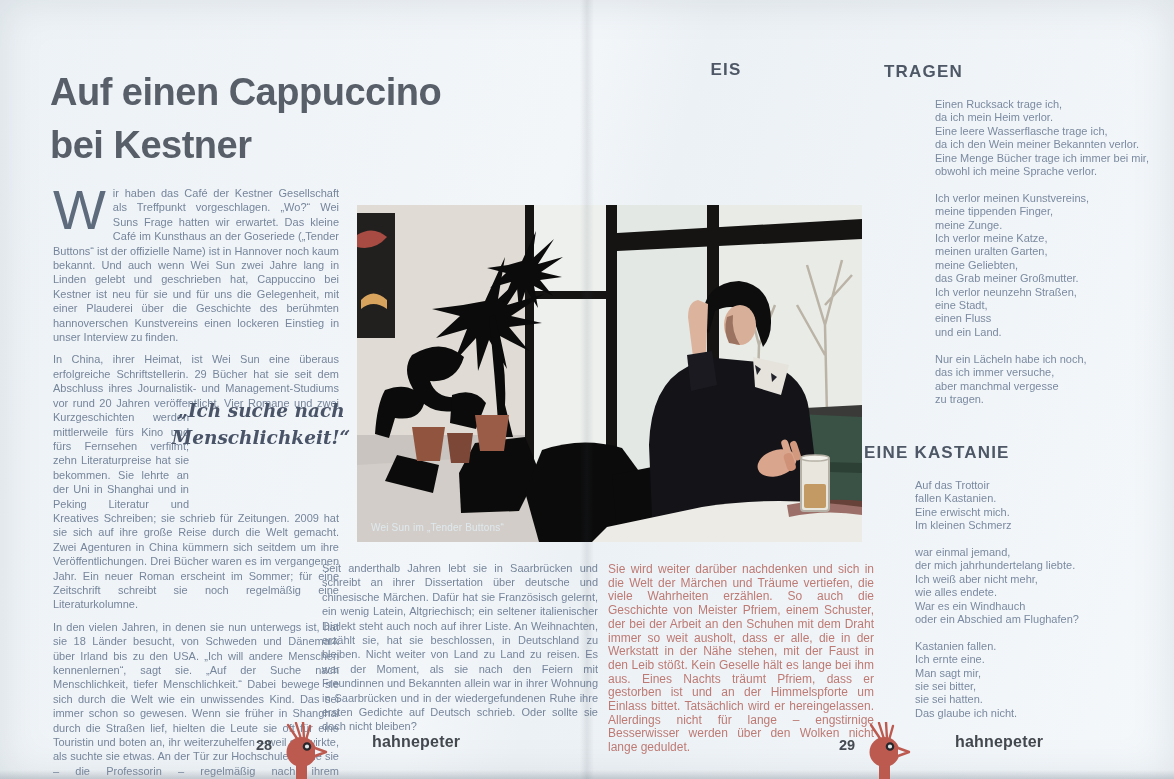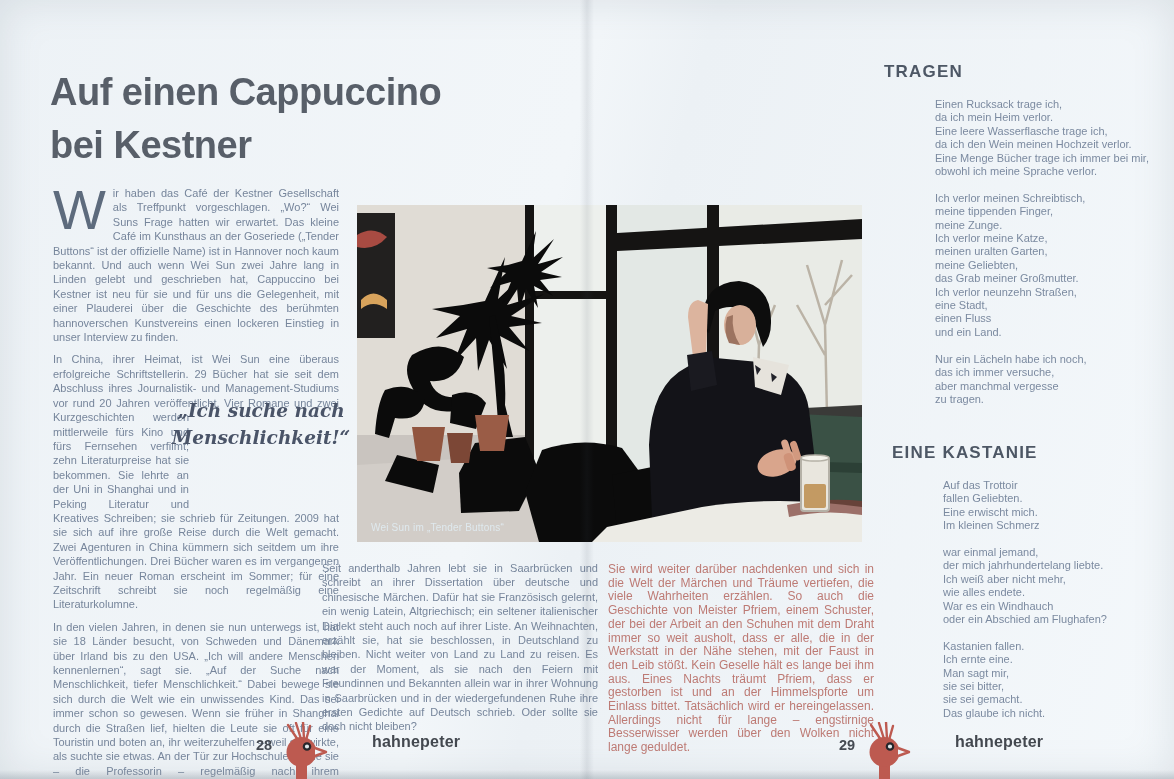--- a/index.html
+++ b/index.html
@@ -65,21 +65,21 @@
   .poem-title {
     font-size: 17px; font-weight: 700; color: #4d5765; letter-spacing: 1.2px;
   }
   .poem-lines { margin-top: 14px; font-size: 11px; line-height: 13.4px; color: #7b8aa0; }
   .poem-lines .blank { height: 13.4px; }
   .story {
     position: absolute; left: 608px; top: 563px; width: 266px;
     font-size: 12px; line-height: 13.7px; text-align: justify; color: #bd7a74;
   }
   .poem-tragen { position: absolute; left: 884px; top: 62px; width: 266px; }
-  .poem-kastanie { position: absolute; left: 892px; top: 443px; width: 266px; }
+  .poem-kastanie { position: absolute; left: 864px; top: 443px; width: 266px; }
   .poem-tragen .poem-lines, .poem-kastanie .poem-lines { margin-left: 51px; margin-top: 16px; }
   .footer { position: absolute; bottom: 0; height: 57px; z-index: 4; }
   .footer-left { left: 256px; }
   .footer-right { left: 839px; }
   .page-num {
     position: absolute; left: 0; top: 15px; font-size: 14.5px; font-weight: 700; color: #454a52;
   }
   .bird { position: absolute; left: 24px; top: 0; width: 48px; height: 57px; }
   .logo-text {
     position: absolute; left: 76px; top: 11px; font-size: 16px; font-weight: 700;
@@ -173,35 +173,36 @@
         <rect x="447" y="279" width="22" height="24" rx="2" fill="#c39a63"></rect>
         <ellipse cx="458" cy="253" rx="14" ry="3" fill="#f4f2ec" stroke="#b5b1a7" stroke-width="1.5"></ellipse>
       </g>
     </svg>
     <div class="photo-caption">Wei Sun im „Tender Buttons“</div>
   </div>
 
   <div class="col2">Seit anderthalb Jahren lebt sie in Saarbrücken und schreibt an ihrer Dissertation über deutsche und chinesische Märchen. Dafür hat sie Französisch gelernt, ein wenig Latein, Altgriechisch;  ein seltener italienischer Dialekt steht auch noch auf ihrer Liste. An Weihnachten, erzählt sie, hat sie beschlossen, in Deutschland zu bleiben. Nicht weiter von Land zu Land zu reisen. Es war der Moment, als sie nach den Feiern mit Freundinnen und Bekannten allein war in ihrer Wohnung in Saarbrücken und in der wiedergefundenen Ruhe ihre ersten Gedichte auf Deutsch schrieb. Oder sollte sie doch nicht bleiben?</div>
 
   <div class="poem-eis">
+    <div class="poem-title">EIS</div>
   </div>
 
   <div class="story">Sie wird weiter darüber nachdenken und sich in die Welt der Märchen und Träume vertiefen, die viele Wahrheiten erzählen. So auch die Geschichte von Meister Pfriem, einem Schuster, der bei der Arbeit an den Schuhen mit dem Draht immer so weit ausholt, dass er alle, die in der Werkstatt in der Nähe stehen, mit der Faust in den Leib stößt. Kein Geselle hält es lange bei ihm aus. Eines Nachts träumt Pfriem, dass er gestorben ist und an der Himmelspforte um Einlass bittet. Tatsächlich wird er hereingelassen. Allerdings nicht für lange – engstirnige Besserwisser werden über den Wolken nicht lange geduldet.</div>
 
   <div class="poem-tragen">
     <div class="poem-title">TRAGEN</div>
     <div class="poem-lines">
         <div>Einen Rucksack trage ich,</div>
         <div>da ich mein Heim verlor.</div>
         <div>Eine leere Wasserflasche trage ich,</div>
-        <div>da ich den Wein meinen Hochzeit verlor.</div>
+        <div>da ich den Wein meiner Bekannten verlor.</div>
         <div>Eine Menge Bücher trage ich immer bei mir,</div>
         <div>obwohl ich meine Sprache verlor.</div>
         <div class="blank"></div>
-        <div>Ich verlor meinen Schreibtisch,</div>
+        <div>Ich verlor meinen Kunstvereins,</div>
         <div>meine tippenden Finger,</div>
         <div>meine Zunge.</div>
         <div>Ich verlor meine Katze,</div>
         <div>meinen uralten Garten,</div>
         <div>meine Geliebten,</div>
         <div>das Grab meiner Großmutter.</div>
         <div>Ich verlor neunzehn Straßen,</div>
         <div>eine Stadt,</div>
         <div>einen Fluss</div>
         <div>und ein Land.</div>
@@ -210,36 +211,36 @@
         <div>das ich immer versuche,</div>
         <div>aber manchmal vergesse</div>
         <div>zu tragen.</div>
       </div>
   </div>
 
   <div class="poem-kastanie">
     <div class="poem-title">EINE KASTANIE</div>
     <div class="poem-lines">
         <div>Auf das Trottoir</div>
-        <div>fallen Geliebten.</div>
+        <div>fallen Kastanien.</div>
         <div>Eine erwischt mich.</div>
         <div>Im kleinen Schmerz</div>
         <div class="blank"></div>
         <div>war einmal jemand,</div>
         <div>der mich jahrhundertelang liebte.</div>
         <div>Ich weiß aber nicht mehr,</div>
         <div>wie alles endete.</div>
         <div>War es ein Windhauch</div>
         <div>oder ein Abschied am Flughafen?</div>
         <div class="blank"></div>
         <div>Kastanien fallen.</div>
         <div>Ich ernte eine.</div>
         <div>Man sagt mir,</div>
         <div>sie sei bitter,</div>
-        <div>sie sei gemacht.</div>
+        <div>sie sei hatten.</div>
         <div>Das glaube ich nicht.</div>
       </div>
   </div>
 
   <div class="footer footer-left">
     <span class="page-num">28</span>
     <svg class="bird" viewBox="0 0 48 57">
       <g stroke="#bd5a50" stroke-width="2.4" stroke-linecap="round">
         <line x1="18" y1="18" x2="8" y2="3"></line>
         <line x1="21" y1="17" x2="16" y2="1"></line>

